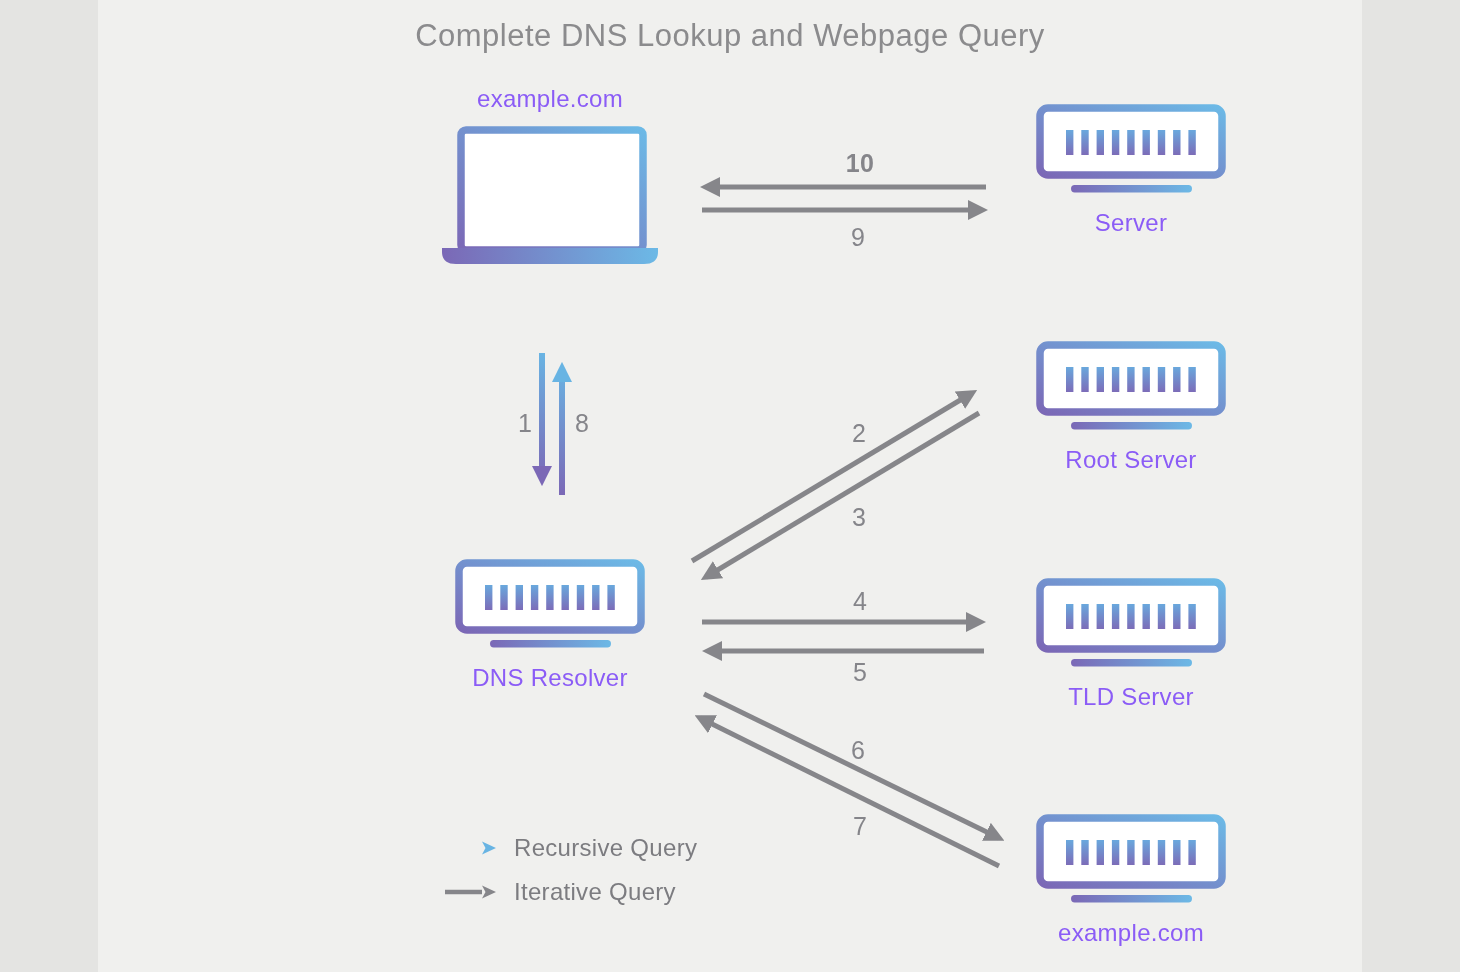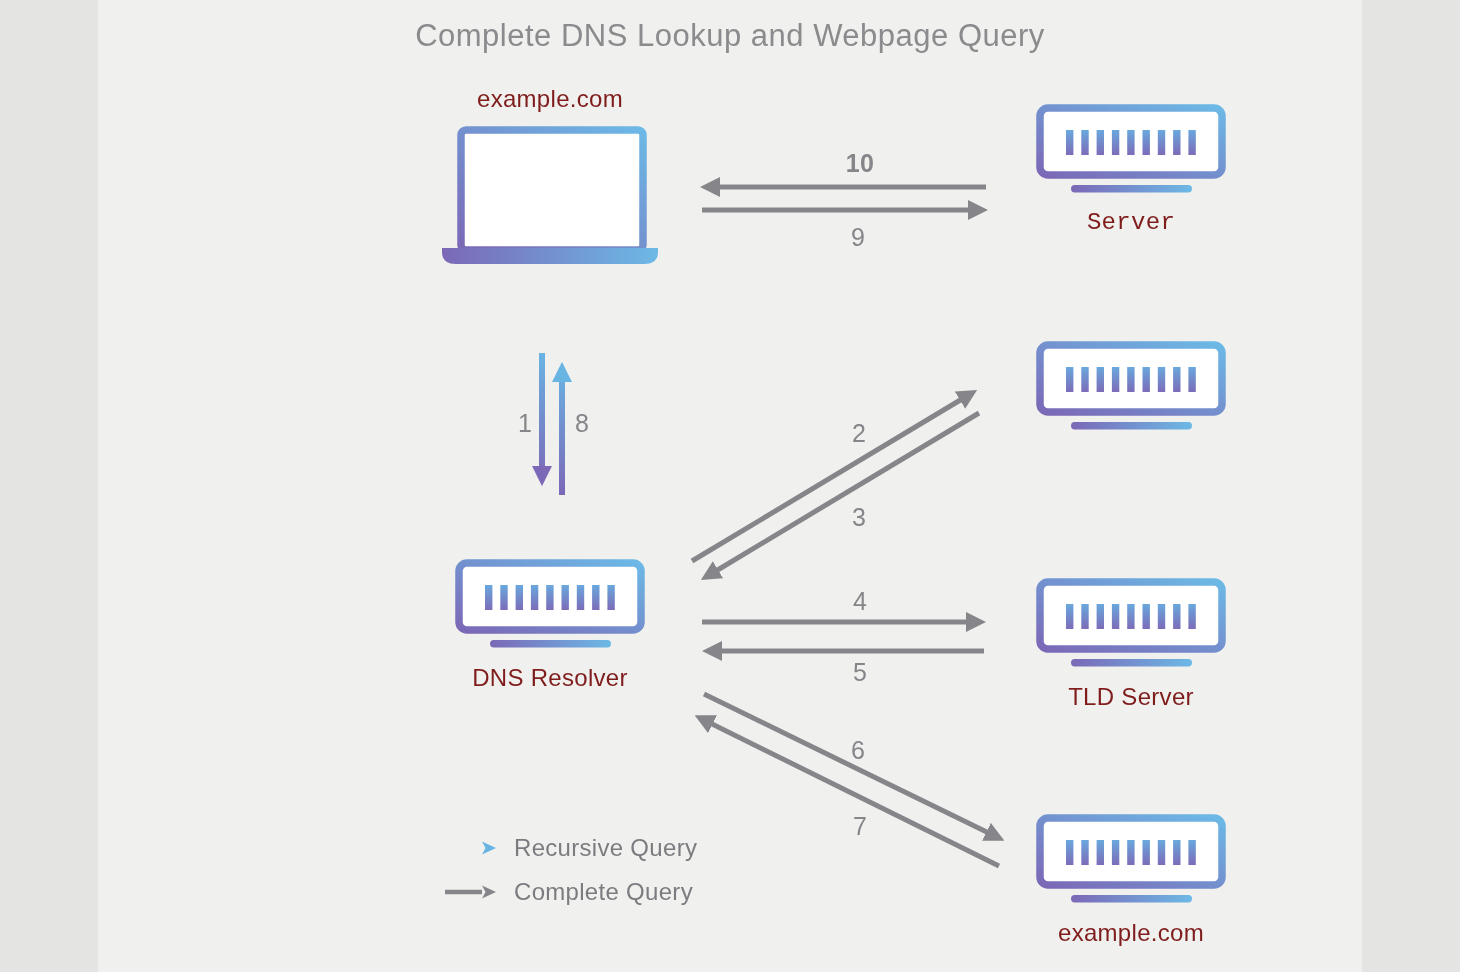--- a/index.html
+++ b/index.html
@@ -27,21 +27,21 @@
   }
   .node{
     position:absolute;
     width:190px;
     text-align:center;
   }
   .node-label{
     margin-top:12px;
     line-height:30px;
     font-size:24px;
-    color:#7f1d1d;
+    color:#8b5cf6;
     letter-spacing:0.3px;
     white-space:nowrap;
   }
   .node-label.above{
     margin-top:0;
     margin-bottom:12px;
   }
   .client-node{width:216px;}
   .step-num{
     position:absolute;
@@ -160,31 +160,32 @@
   <div class="step-num" style="left:760px;top:237px;">9</div>
   <div class="step-num" style="left:762px;top:163px;font-weight:bold;">10</div>
 
   <div class="node client-node" style="left:344px;top:84px;">
     <div class="node-label above">example.com</div>
     <svg width="216" height="140">
         <use href="#laptop-sym"></use>
       </svg>
   </div>
 
-  <div class="node" style="left:938px;top:104px;font-family:Liberation Mono, monospace;">
+  <div class="node" style="left:938px;top:104px;">
     <svg width="190" height="92">
         <use href="#server-sym"></use>
       </svg>
     <div class="node-label">Server</div>
   </div>
 
   <div class="node" style="left:938px;top:341px;">
     <svg width="190" height="92">
         <use href="#server-sym"></use>
       </svg>
+    <div class="node-label">Root Server</div>
   </div>
 
   <div class="node" style="left:938px;top:578px;">
     <svg width="190" height="92">
         <use href="#server-sym"></use>
       </svg>
     <div class="node-label">TLD Server</div>
   </div>
 
   <div class="node" style="left:357px;top:559px;">
@@ -213,17 +214,17 @@
         <line x1="7" y1="8" x2="44" y2="8" stroke="url(#gLegIn)" stroke-width="4.5"></line>
         <path d="M44 1.5 L58 8 L44 14.5 L47.5 8 Z" fill="#68b4e3"></path>
       </svg>
       <span class="legend-label">Recursive Query</span>
     </div>
     <div class="legend-row">
       <svg width="62" height="16">
         <line x1="7" y1="8" x2="44" y2="8" stroke="#86868a" stroke-width="4.5"></line>
         <path d="M44 1.5 L58 8 L44 14.5 L47.5 8 Z" fill="#86868a"></path>
       </svg>
-      <span class="legend-label">Complete Query</span>
+      <span class="legend-label">Iterative Query</span>
     </div>
   </div>
 
 </div>
 
 </body></html>

